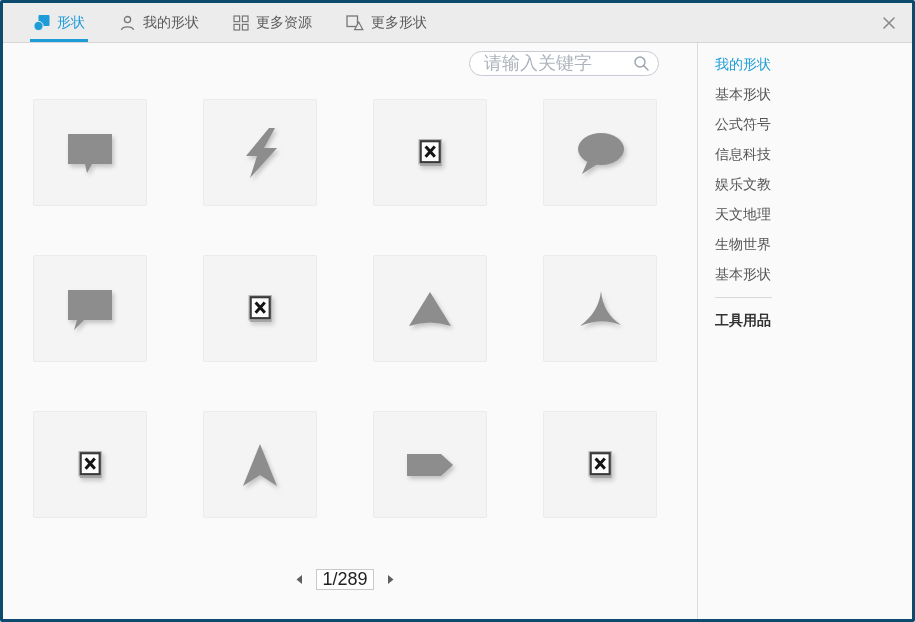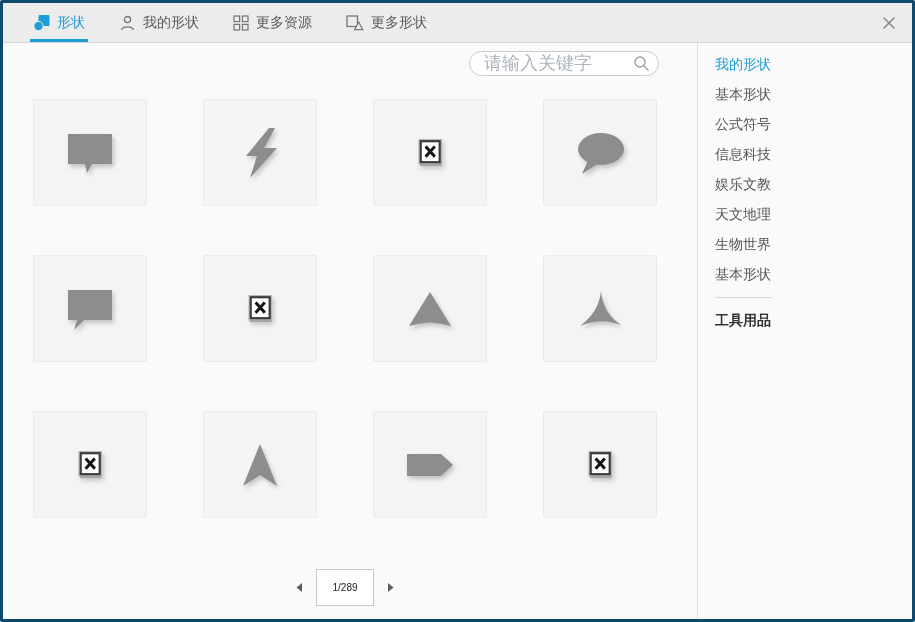--- a/index.html
+++ b/index.html
@@ -85,24 +85,24 @@
   .shape svg { filter: drop-shadow(2px 3px 2px rgba(70,70,70,0.28)); }
   
   .pager {
     width: 684px;
     margin-top: 51px;
     display: flex; align-items: center; justify-content: center;
     gap: 11px;
   }
   .pbtn { display: flex; align-items: center; cursor: pointer; padding: 2px; }
   .pbox {
-    width: 58px; height: 37px;
+    width: 58px; height: 21px;
     background: #fff; border: 1px solid #c9c9c9;
     display: flex; align-items: center; justify-content: center;
-    font-size: 10px; color: #222;
+    font-size: 18px; color: #222;
   }
   
   .sidebar {
     width: 215px; flex: none;
     background: #fafafa;
     border-left: 1px solid #dcdcdc;
     padding: 6px 0 0 17px;
   }
   .cat {
     height: 30px; line-height: 30px;

